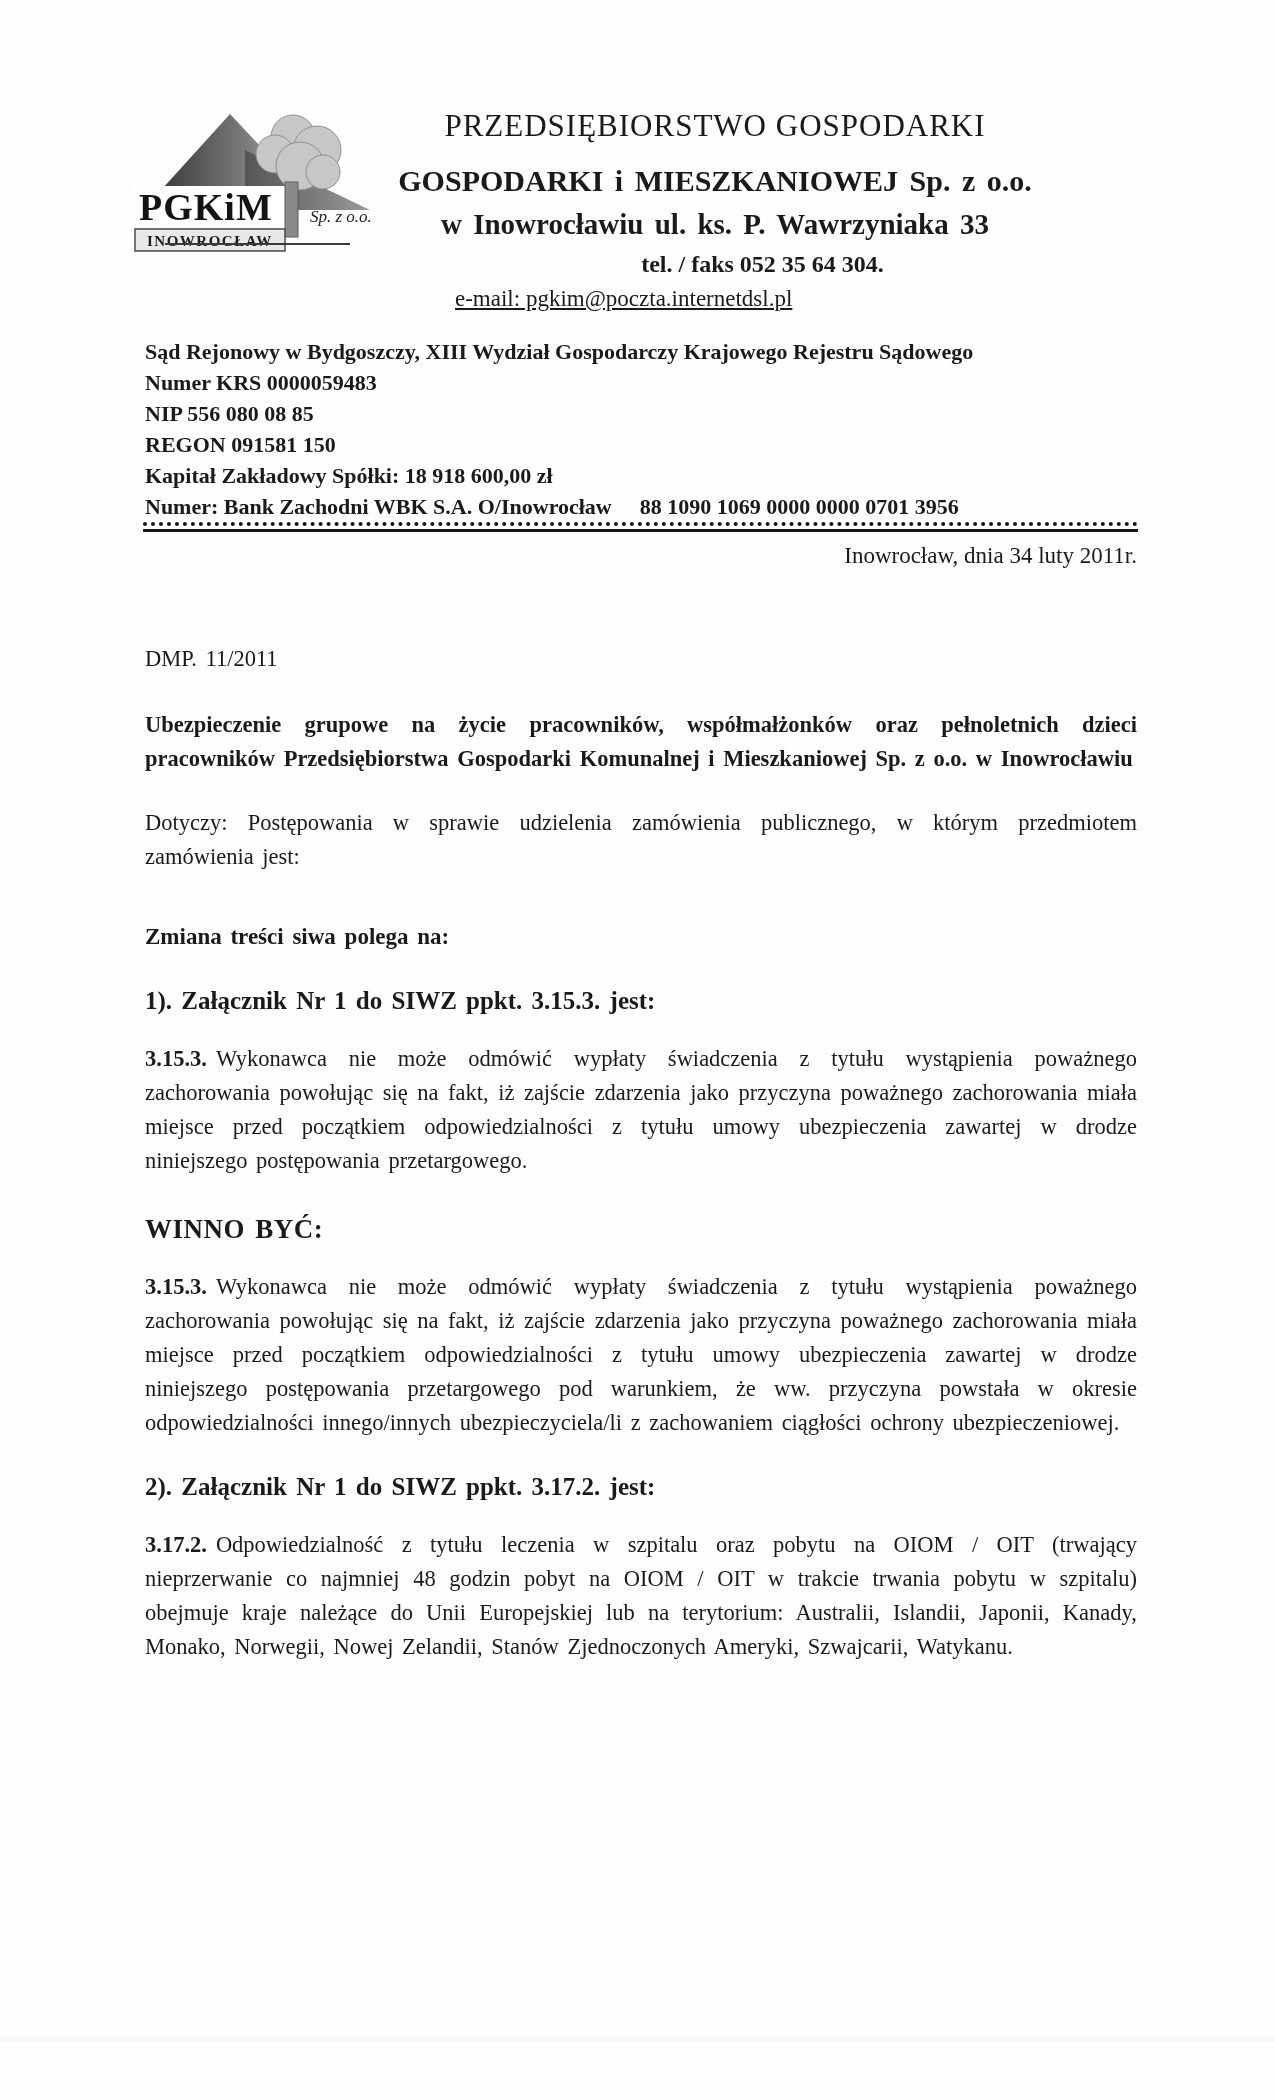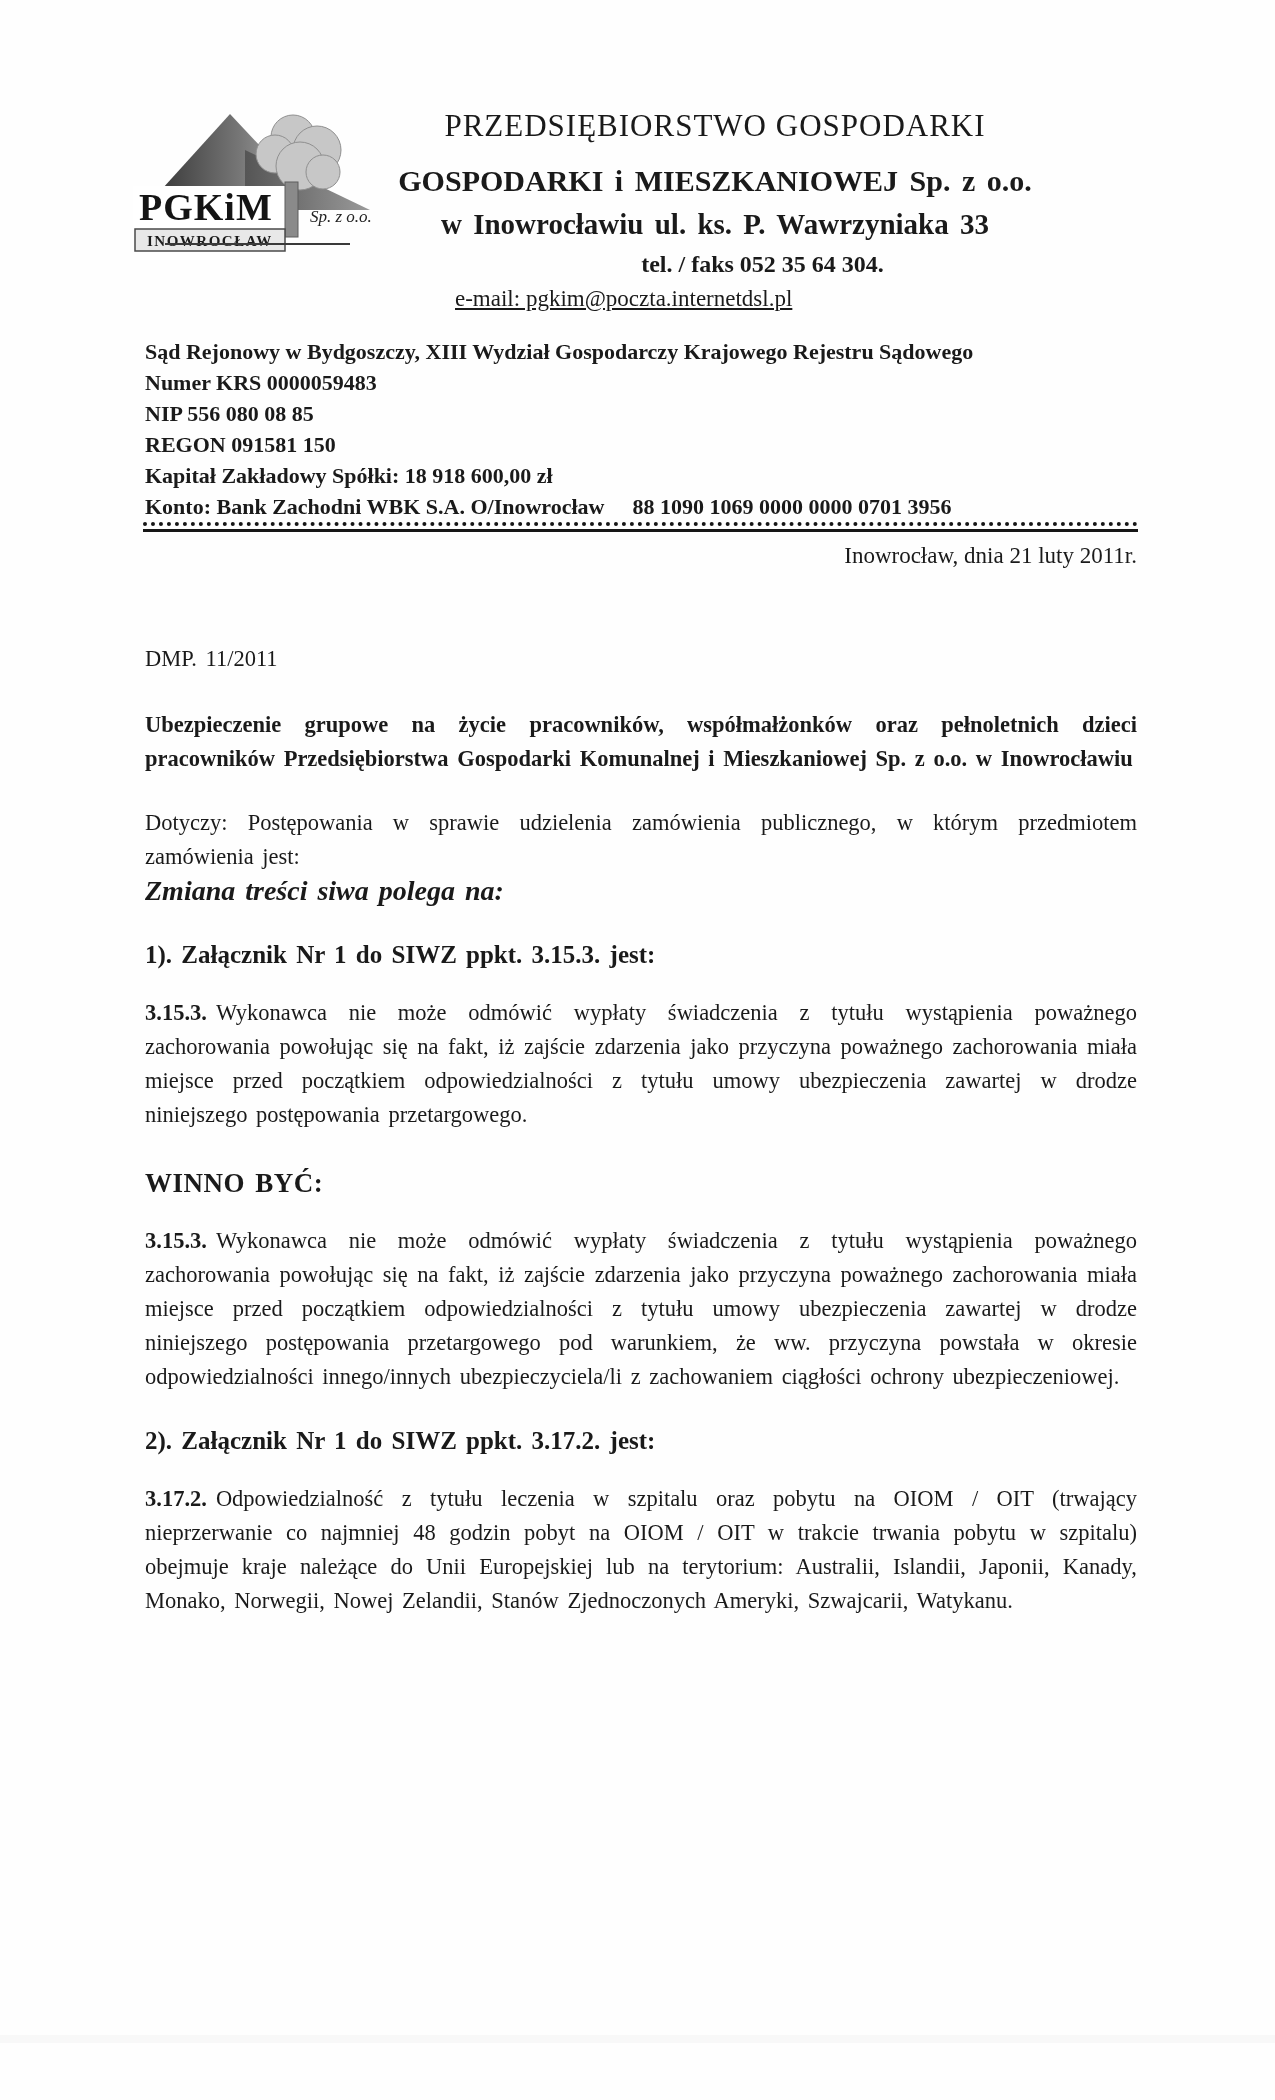--- a/index.html
+++ b/index.html
@@ -34,21 +34,21 @@
   
   .dotted-rule { position: absolute; left: 143px; top: 522px; width: 995px; height: 3px; border-top: 4px dotted #161616; border-bottom: 3px solid #161616; }
   .date-line { position: absolute; right: 138px; top: 543px; font-size: 23px; }
 
   
   .doc-body { position: absolute; left: 145px; top: 642px; width: 992px; font-size: 22.5px; line-height: 34px; }
   .reference { margin: 0 0 0 0; }
   .p-justify { text-align: justify; word-spacing: 3px; margin: 0; }
   .subject-intro { margin-top: 30px; }
   .subject-bold { margin-top: 32px; font-weight: 700; }
-  .change-intro { font-weight: 700; font-size: 28px; font-style: italic; }
+  .change-intro { margin-top: 46px; font-weight: 700; font-size: 23px; }
   .section-heading { margin-top: 30px; font-weight: 700; font-size: 25px; }
   .para { margin-top: 24px; }
   .para-num { font-weight: 700; margin-right: 9px; }
   .winno-byc { margin-top: 34px; font-weight: 700; font-size: 27px; letter-spacing: 0.5px; }
 
   .scan-band { position: absolute; left: 0; top: 2035px; width: 1275px; height: 8px; background: rgba(0,0,0,0.025); }
 
   svg text { font-family: "Liberation Serif", "DejaVu Serif", serif; }
 </style>
 </head>
@@ -101,28 +101,28 @@
     <p class="company-email"><span>e-mail: pgkim@poczta.internetdsl.pl</span></p>
   </div>
 
   <div class="registry">
     <div class="registry-row">Sąd Rejonowy w Bydgoszczy, XIII Wydział Gospodarczy Krajowego Rejestru Sądowego</div>
     <div class="registry-row">Numer KRS 0000059483</div>
     <div class="registry-row">NIP 556 080 08 85</div>
     <div class="registry-row">REGON 091581 150</div>
     <div class="registry-row">Kapitał Zakładowy Spółki: 18 918 600,00 zł</div>
     <div class="registry-row konto-row">
-      <span>Konto: Bank Zachodni WBK S.A. O/Inowrocław</span>
+      <span>Numer: Bank Zachodni WBK S.A. O/Inowrocław</span>
       <span class="konto-gap"></span>
       <span>88 1090 1069 0000 0000 0701 3956</span>
     </div>
   </div>
 
   <div class="dotted-rule"></div>
-  <div class="date-line">Inowrocław, dnia 21 luty 2011r.</div>
+  <div class="date-line">Inowrocław, dnia 34 luty 2011r.</div>
 
   <div class="doc-body">
     <p class="p-justify reference">DMP. 11/2011</p>
 
     <p class="p-justify subject-bold">Ubezpieczenie grupowe na życie pracowników, współmałżonków oraz pełnoletnich dzieci pracowników Przedsiębiorstwa Gospodarki Komunalnej i Mieszkaniowej Sp. z o.o. w Inowrocławiu</p>
 
     <p class="p-justify subject-intro">Dotyczy: Postępowania w sprawie udzielenia zamówienia publicznego, w którym przedmiotem zamówienia jest:</p>
 
     <p class="p-justify change-intro">Zmiana treści siwa polega na:</p>
 

